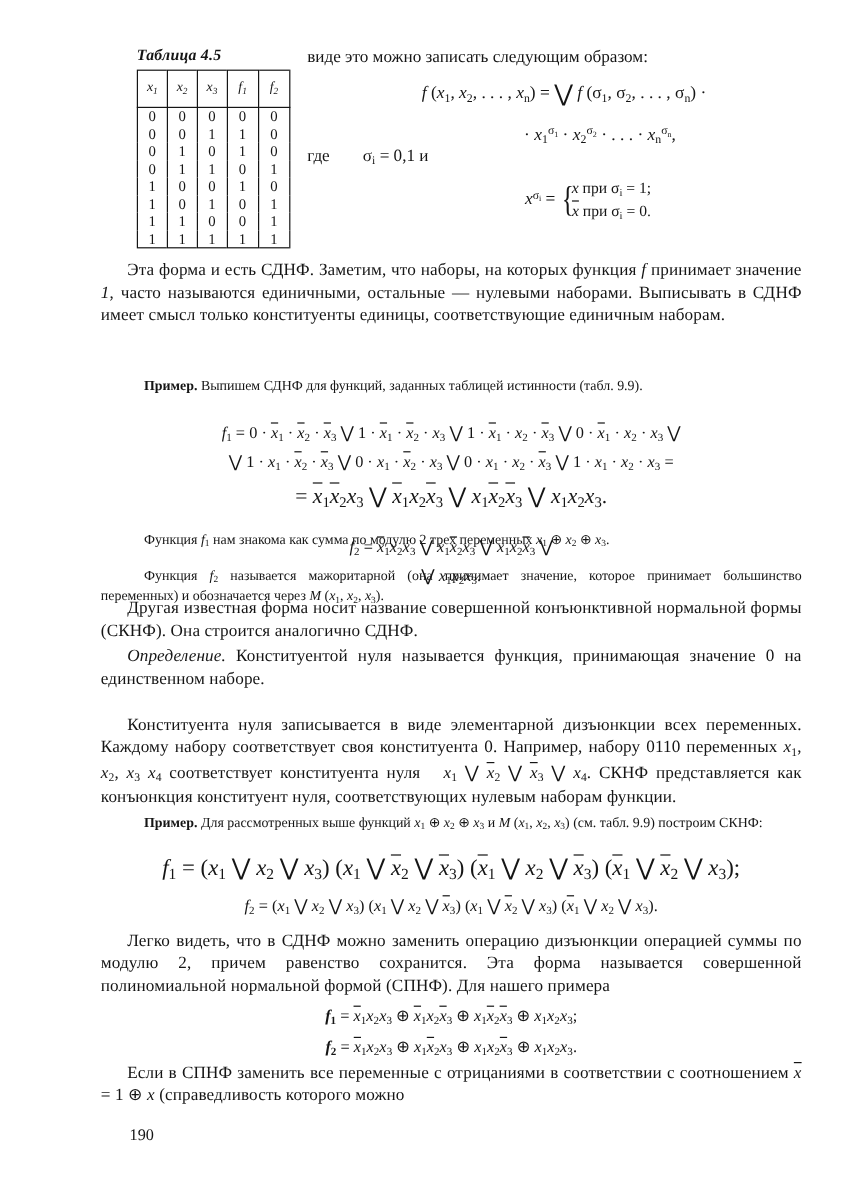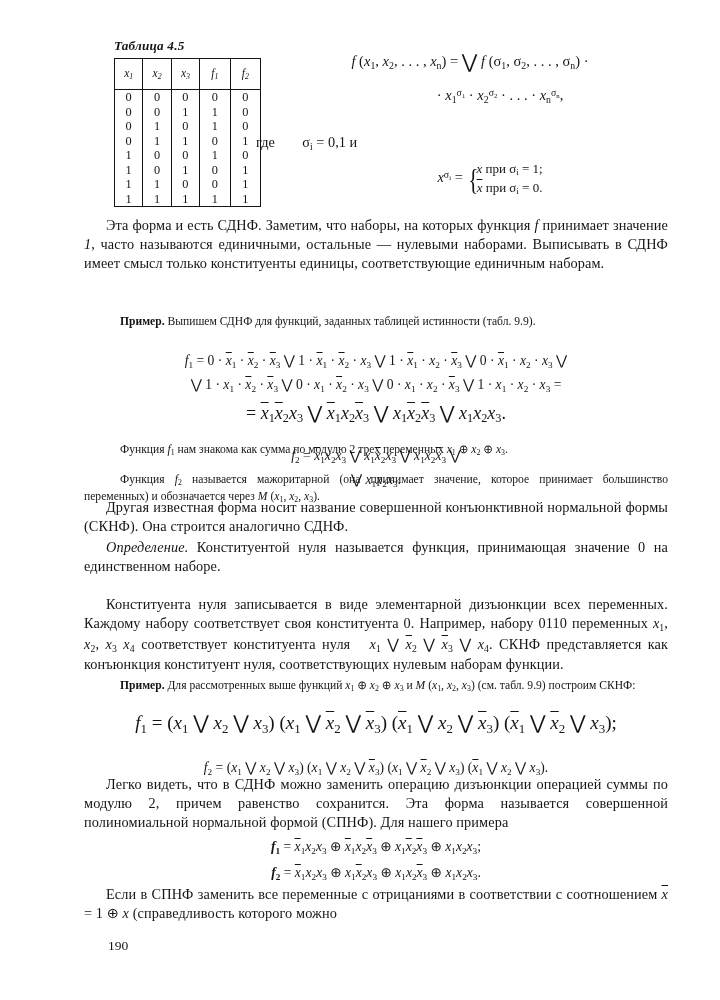--- a/index.html
+++ b/index.html
@@ -55,21 +55,21 @@
   .tabcaption {
     font-style: italic;
     font-weight: bold;
     font-size: 13.2px;
     margin-bottom: 4px;
     letter-spacing: 0.2px;
   }
   table.truth {
     border-collapse: collapse;
     font-size: 12.3px;
-    width: 147px;
+    width: 128px;
     border: 1.6px solid #1a1a1a;
   }
   table.truth th, table.truth td {
     border-left: 1.3px solid #1a1a1a;
     border-right: 1.3px solid #1a1a1a;
     text-align: center;
     padding: 0px 2px;
     line-height: 1.18;
     font-weight: normal;
   }
@@ -189,30 +189,31 @@
           <td>1</td>
           <td>1</td>
           <td class="thick">1</td>
           <td class="thick">1</td>
         </tr>
       </tbody>
     </table>
   </div>
 
   <div class="topright">
+    <div>виде это можно записать следующим образом:</div>
 
     <div class="formula" style="margin-top:13px;">
       <span class="ital">f</span> (<span class="ital">x</span><sub>1</sub>, <span class="ital">x</span><sub>2</sub>, . . . , <span class="ital">x</span><sub>n</sub>) = <span class="bigvee">⋁</span> <span class="ital">f</span> (σ<sub>1</sub>, σ<sub>2</sub>, . . . , σ<sub>n</sub>) ·
     </div>
 
     <div class="formula" style="margin-top:16px; padding-left:60px;">
       · <span class="ital">x</span><sub>1</sub><sup>σ<sub>1</sub></sup> · <span class="ital">x</span><sub>2</sub><sup>σ<sub>2</sub></sup> · . . . · <span class="ital">x</span><sub>n</sub><sup>σ<sub>n</sub></sup>,
     </div>
 
-    <div style="margin-top:29px; padding-left:0px;">
+    <div style="margin-top:0; padding-left:0px;">
       <span>где</span>
       <span style="margin-left:24px;">σ<sub>i</sub> = 0,1  и</span>
     </div>
 
     <div class="formula" style="margin-top:8px; padding-left:40px;">
       <span><span class="ital">x</span><sup>σ<sub>i</sub></sup> =</span>
       <span class="frac-cases">
         <span class="brace">{</span>
         <span style="display:block;"><span class="ital">x</span> при σ<sub>i</sub> = 1;</span>
         <span style="display:block;"><span class="ital ovl">x</span> при σ<sub>i</sub> = 0.</span>
@@ -274,21 +275,21 @@
 
   <div class="block small" style="top:678px;">
     <span style="display:inline-block;width:36px;"></span><span class="bold">Пример.</span>
     <span>Для рассмотренных выше функций <span class="ital">x</span><sub>1</sub> ⊕ <span class="ital">x</span><sub>2</sub> ⊕ <span class="ital">x</span><sub>3</sub> и <span class="ital">M</span> (<span class="ital">x</span><sub>1</sub>, <span class="ital">x</span><sub>2</sub>, <span class="ital">x</span><sub>3</sub>) (см. табл. 9.9) построим СКНФ:</span>
   </div>
 
   <div class="block" style="top:711px;">
     <div class="formula" style="font-size:19px;">
       <span class="ital">f</span><sub>1</sub> = (<span class="ital">x</span><sub>1</sub> ⋁ <span class="ital">x</span><sub>2</sub> ⋁ <span class="ital">x</span><sub>3</sub>) (<span class="ital">x</span><sub>1</sub> ⋁ <span class="ital ovl">x</span><sub>2</sub> ⋁ <span class="ital ovl">x</span><sub>3</sub>) (<span class="ital ovl">x</span><sub>1</sub> ⋁ <span class="ital">x</span><sub>2</sub> ⋁ <span class="ital ovl">x</span><sub>3</sub>) (<span class="ital ovl">x</span><sub>1</sub> ⋁ <span class="ital ovl">x</span><sub>2</sub> ⋁ <span class="ital">x</span><sub>3</sub>);
     </div>
-    <div class="formula" style="font-size:13.6px; margin-top:22px;font-family:Liberation Serif, serif;">
+    <div class="formula" style="font-size:13.6px; margin-top:9px;font-family:Liberation Serif, serif;">
       <span class="ital">f</span><sub>2</sub> = (<span class="ital">x</span><sub>1</sub> ⋁ <span class="ital">x</span><sub>2</sub> ⋁ <span class="ital">x</span><sub>3</sub>) (<span class="ital">x</span><sub>1</sub> ⋁ <span class="ital">x</span><sub>2</sub> ⋁ <span class="ital ovl">x</span><sub>3</sub>) (<span class="ital">x</span><sub>1</sub> ⋁ <span class="ital ovl">x</span><sub>2</sub> ⋁ <span class="ital">x</span><sub>3</sub>) (<span class="ital ovl">x</span><sub>1</sub> ⋁ <span class="ital">x</span><sub>2</sub> ⋁ <span class="ital">x</span><sub>3</sub>).
     </div>
   </div>
 
   <div class="block para" style="top:775px;">Легко видеть, что в СДНФ можно заменить операцию дизъюнкции операцией суммы по модулю 2, причем равенство сохранится. Эта форма называется совершенной полиномиальной нормальной формой (СПНФ). Для нашего примера</div>
 
   <div class="block" style="top:838px;">
     <div class="formula" style="font-size:13.6px;">
       <span class="ital bold">f</span><sub class="bold">1</sub> = <span class="ital ovl">x</span><sub>1</sub><span class="ital">x</span><sub>2</sub><span class="ital">x</span><sub>3</sub> ⊕ <span class="ital ovl">x</span><sub>1</sub><span class="ital">x</span><sub>2</sub><span class="ital ovl">x</span><sub>3</sub> ⊕ <span class="ital">x</span><sub>1</sub><span class="ital ovl">x</span><sub>2</sub><span class="ital ovl">x</span><sub>3</sub> ⊕ <span class="ital">x</span><sub>1</sub><span class="ital">x</span><sub>2</sub><span class="ital">x</span><sub>3</sub>;
     </div>

